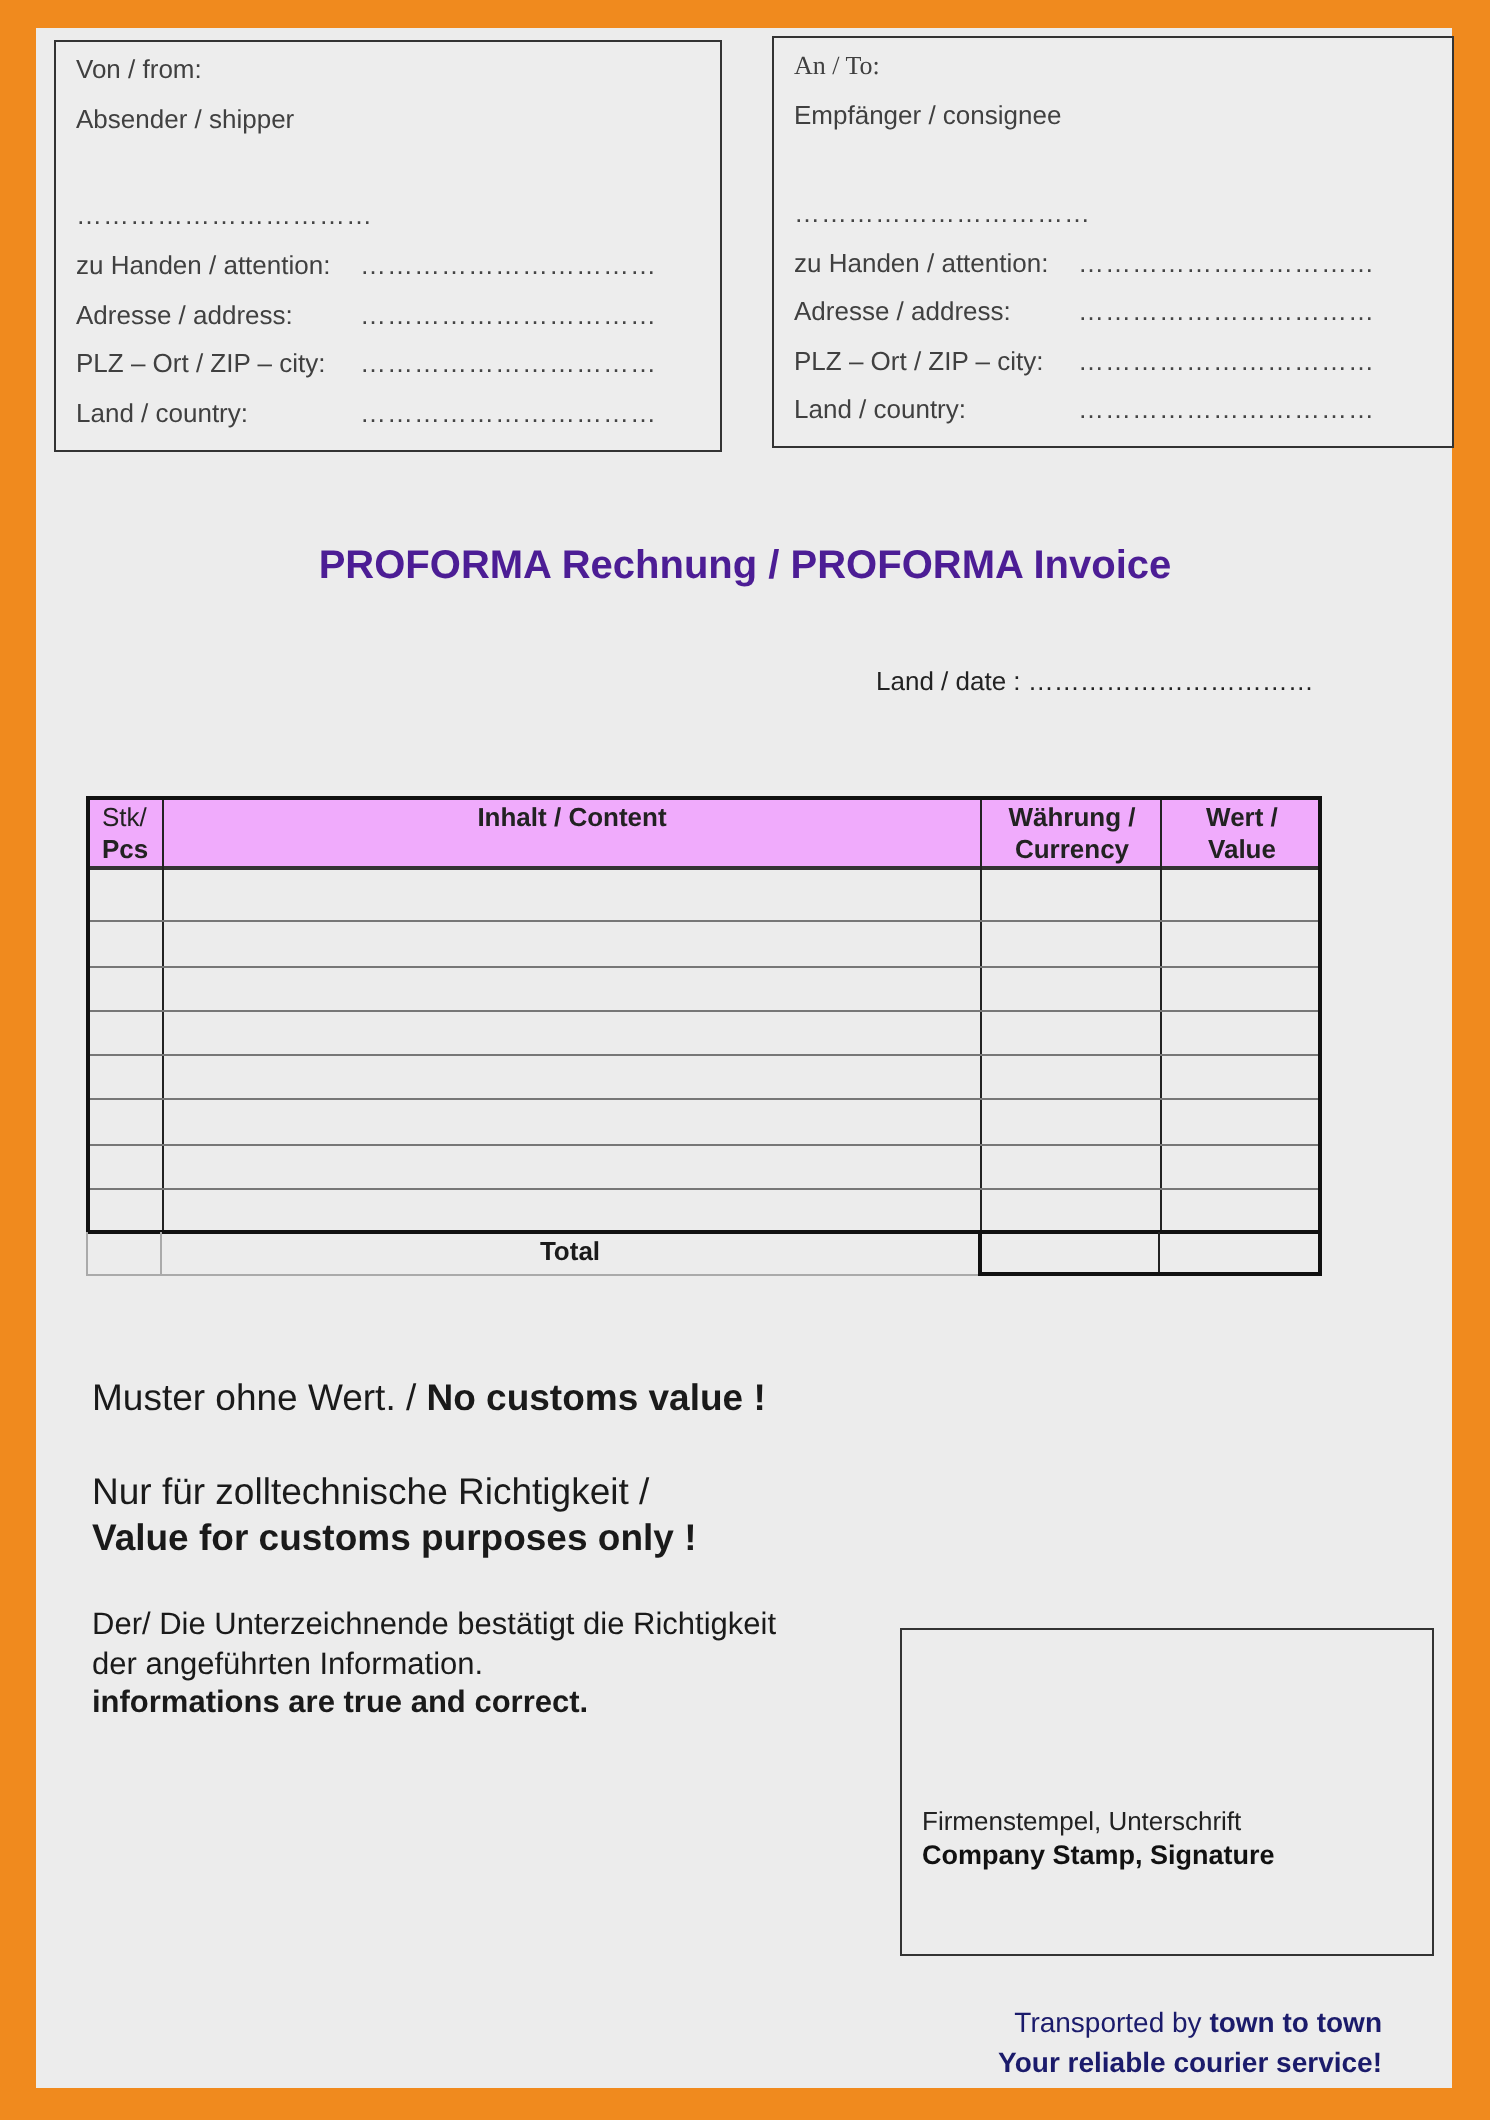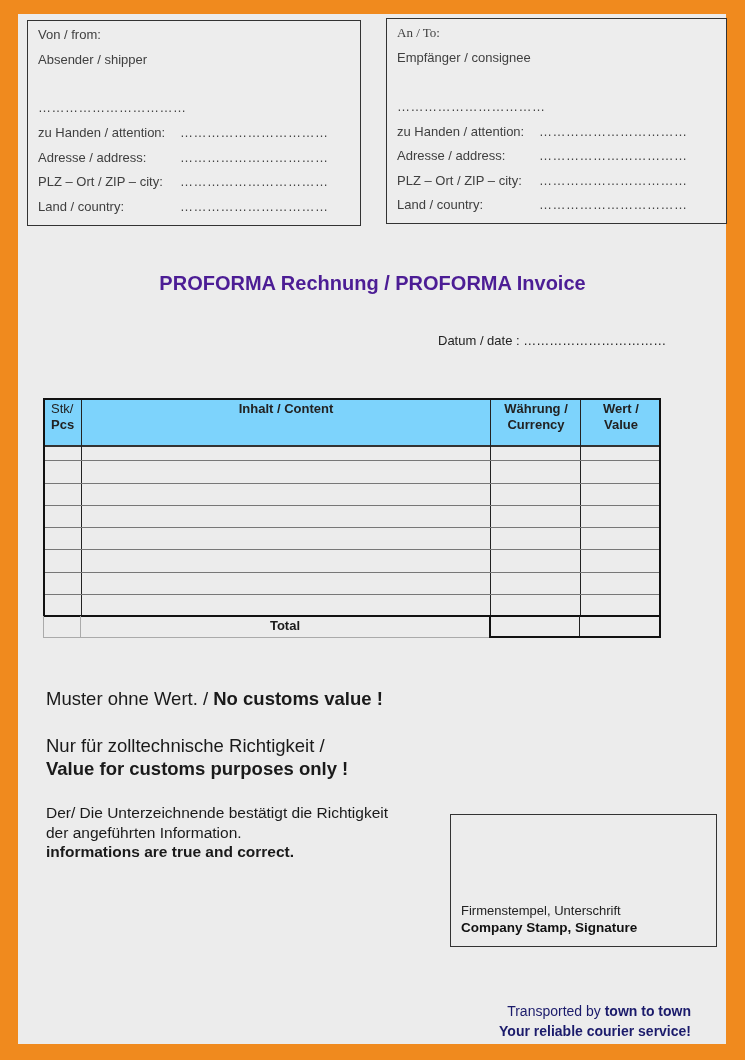--- a/index.html
+++ b/index.html
@@ -54,22 +54,22 @@
   
   .tbl {
     position: absolute;
     left: 43px; top: 398px;
     width: 618px;
     height: 219px;
     border: 2px solid #111;
   }
   .thead {
     position: absolute;
-    left: 0; top: 0; right: 0; height: 47px;
-    background: #7dd3fc;
+    left: 0; top: 0; right: 0; height: 35px;
+    background: #f0abfc;
     border-bottom: 2px solid #333;
   }
   .th {
     position: absolute; top: 0; height: 33px;
     font-size: 13px; font-weight: bold;
     text-align: center; line-height: 16px;
     color: #222;
     padding-top: 1px;
   }
   .vline { position: absolute; top: 0; width: 0; border-left: 1.5px solid #222; }
@@ -88,21 +88,21 @@
     border-left: 2px solid #111; border-right: 2px solid #111; border-bottom: 2px solid #111;
   }
   .notes { position: absolute; left: 46px; color: #1a1a1a; }
   .n1 { top: 688px; font-size: 18.5px; }
   .n2 { top: 734px; font-size: 18.5px; line-height: 23px; }
   .n3 { top: 803px; font-size: 15.5px; line-height: 19.5px; }
   .b { font-weight: bold; }
   .stamp-box {
     position: absolute;
     left: 450px; top: 814px;
-    width: 267px; height: 133px;
+    width: 267px; height: 164px;
     border: 1.5px solid #333;
   }
   .stamp-l1 { position: absolute; left: 10px; top: 88px; font-size: 13px; color: #222; }
   .stamp-l2 { position: absolute; left: 10px; top: 105px; font-size: 13.5px; font-weight: bold; color: #111; }
   .footer {
     position: absolute;
     right: 54px; top: 1001px;
     text-align: right;
     font-size: 14px;
     color: #1b1b6b;
@@ -139,21 +139,21 @@
   <div class="dots" style="left:152px; top:129px;">……………………………</div>
   <div class="addr-line" style="left:10px; top:154px;">PLZ – Ort / ZIP – city:</div>
   <div class="dots" style="left:152px; top:154px;">……………………………</div>
   <div class="addr-line" style="left:10px; top:178px;">Land / country:</div>
   <div class="dots" style="left:152px; top:178px;">……………………………</div>
 </div>
 
 <div class="title">PROFORMA Rechnung / PROFORMA Invoice</div>
 
 <div class="date">
-  <span>Datum / date :</span>
+  <span>Land / date :</span>
   <span>……………………………</span>
 </div>
 
 <div class="tbl">
   <div class="thead">
     <div class="th" style="left:0; width:36px; text-align:left; padding-left:6px;">
       <div style="font-weight:normal;">Stk/</div>
       <div>Pcs</div>
     </div>
     <div class="th" style="left:36px; width:410px;">

